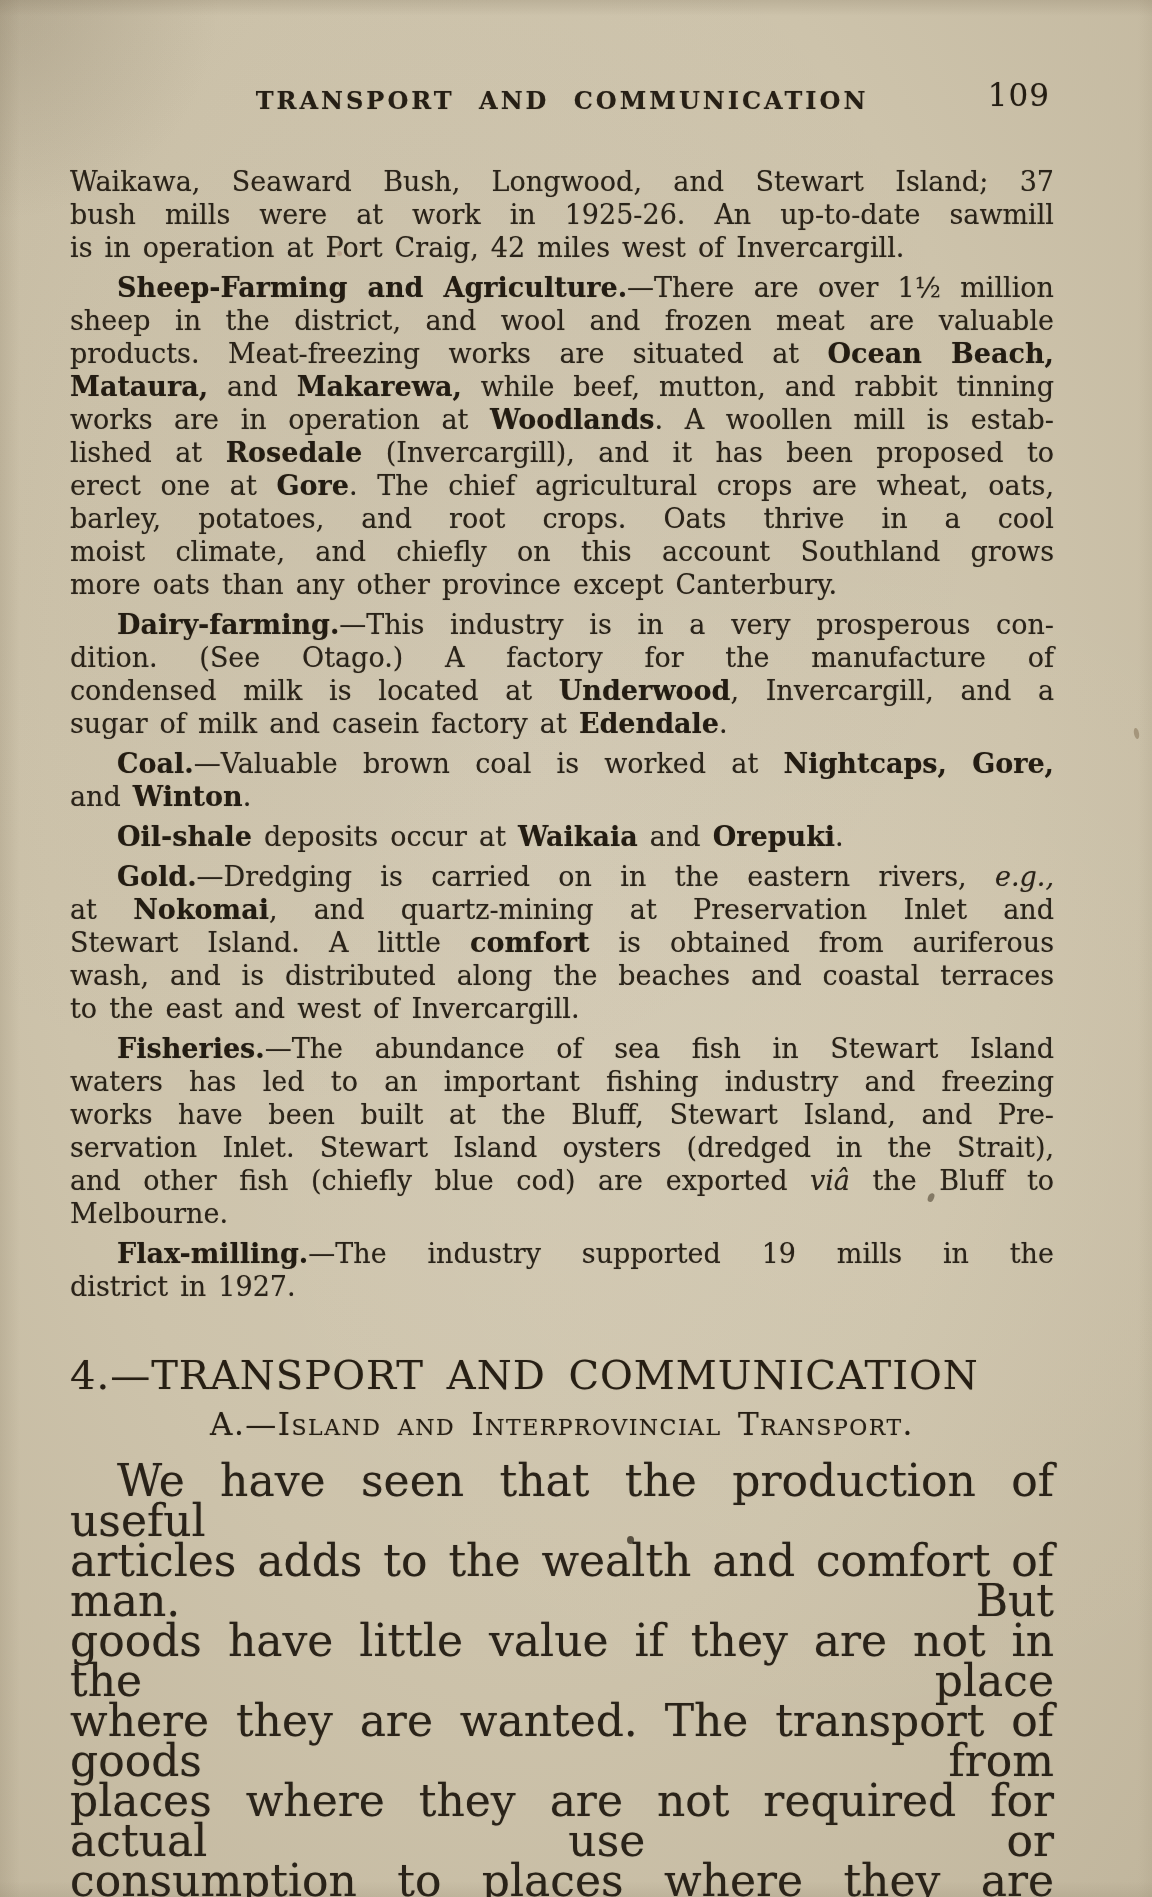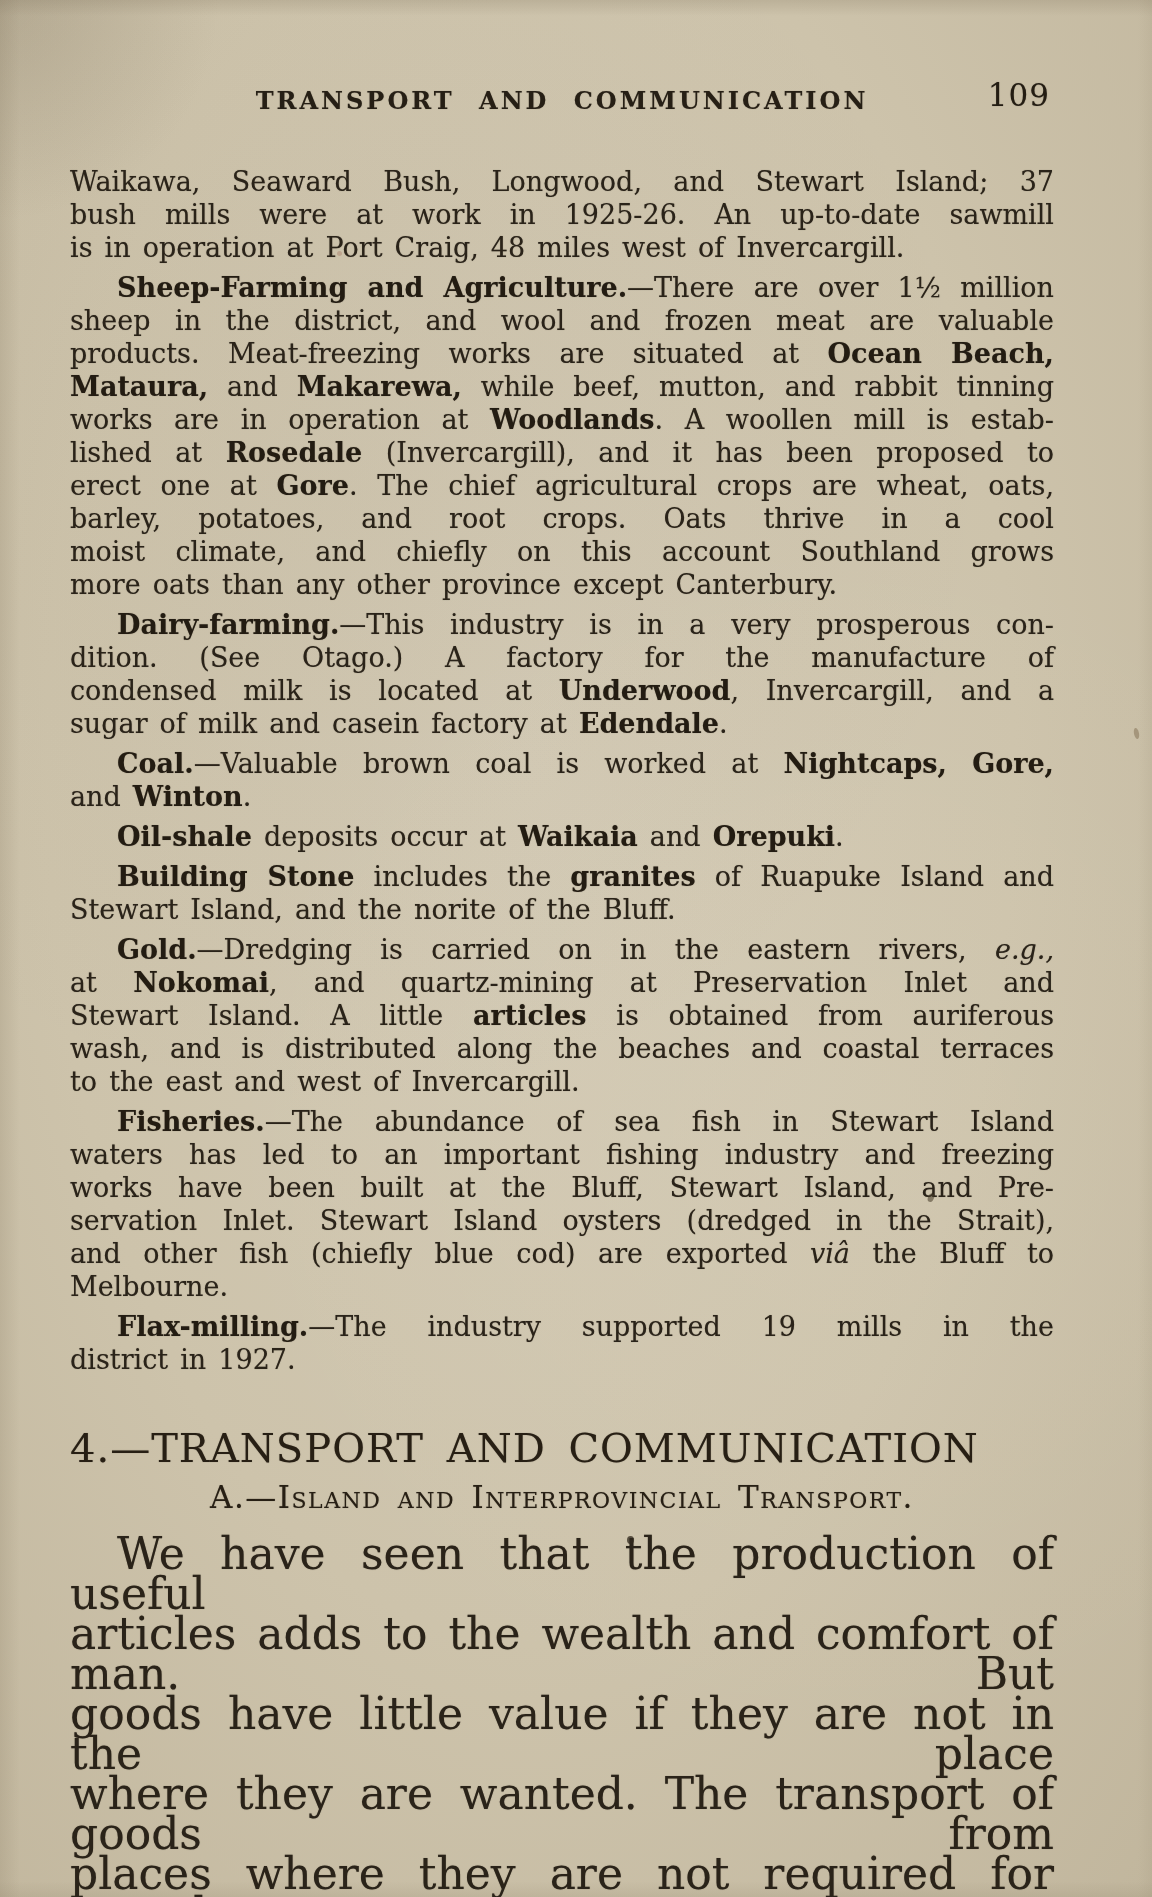--- a/index.html
+++ b/index.html
@@ -73,21 +73,21 @@
 
     <div class="page-header">
       <span class="header-title">TRANSPORT AND COMMUNICATION</span>
       <span class="page-number">109</span>
     </div>
 
     <div class="bodytext">
         <div class="para">
           <div class="tline"><span>Waikawa, Seaward Bush, Longwood, and Stewart Island; 37</span></div>
           <div class="tline"><span>bush mills were at work in 1925-26. An up-to-date sawmill</span></div>
-          <div class="tline tlast"><span>is in operation at Port Craig, 48 miles west of Invercargill.</span></div>
+          <div class="tline tlast"><span>is in operation at Port Craig, 42 miles west of Invercargill.</span></div>
         </div>
         <div class="para">
           <div class="tline tindent"><span class="b">Sheep-Farming and Agriculture.</span><span>—There are over 1½ million</span></div>
           <div class="tline"><span>sheep in the district, and wool and frozen meat are valuable</span></div>
           <div class="tline"><span>products. Meat-freezing works are situated at </span><span class="b">Ocean Beach,</span></div>
           <div class="tline"><span class="b">Mataura,</span><span> and </span><span class="b">Makarewa,</span><span> while beef, mutton, and rabbit tinning</span></div>
           <div class="tline"><span>works are in operation at </span><span class="b">Woodlands</span><span>. A woollen mill is estab-</span></div>
           <div class="tline"><span>lished at </span><span class="b">Rosedale</span><span> (Invercargill), and it has been proposed to</span></div>
           <div class="tline"><span>erect one at </span><span class="b">Gore</span><span>. The chief agricultural crops are wheat, oats,</span></div>
           <div class="tline"><span>barley, potatoes, and root crops. Oats thrive in a cool</span></div>
@@ -101,27 +101,23 @@
           <div class="tline tlast"><span>sugar of milk and casein factory at </span><span class="b">Edendale</span><span>.</span></div>
         </div>
         <div class="para">
           <div class="tline tindent"><span class="b">Coal.</span><span>—Valuable brown coal is worked at </span><span class="b">Nightcaps,</span><span> </span><span class="b">Gore,</span></div>
           <div class="tline tlast"><span>and </span><span class="b">Winton</span><span>.</span></div>
         </div>
         <div class="para">
           <div class="tline tlast tindent"><span class="b">Oil-shale</span><span> deposits occur at </span><span class="b">Waikaia</span><span> and </span><span class="b">Orepuki</span><span>.</span></div>
         </div>
         <div class="para">
-          <div class="tline tindent"><span class="b">Building Stone</span><span> includes the </span><span class="b">granites</span><span> of Ruapuke Island and</span></div>
-          <div class="tline tlast"><span>Stewart Island, and the norite of the Bluff.</span></div>
-        </div>
-        <div class="para">
           <div class="tline tindent"><span class="b">Gold.</span><span>—Dredging is carried on in the eastern rivers, </span><span class="i">e.g.,</span></div>
           <div class="tline"><span>at </span><span class="b">Nokomai</span><span>, and quartz-mining at Preservation Inlet and</span></div>
-          <div class="tline"><span>Stewart Island. A little </span><span class="b">articles</span><span> is obtained from auriferous</span></div>
+          <div class="tline"><span>Stewart Island. A little </span><span class="b">comfort</span><span> is obtained from auriferous</span></div>
           <div class="tline"><span>wash, and is distributed along the beaches and coastal terraces</span></div>
           <div class="tline tlast"><span>to the east and west of Invercargill.</span></div>
         </div>
         <div class="para">
           <div class="tline tindent"><span class="b">Fisheries.</span><span>—The abundance of sea fish in Stewart Island</span></div>
           <div class="tline"><span>waters has led to an important fishing industry and freezing</span></div>
           <div class="tline"><span>works have been built at the Bluff, Stewart Island, and Pre-</span></div>
           <div class="tline"><span>servation Inlet. Stewart Island oysters (dredged in the Strait),</span></div>
           <div class="tline"><span>and other fish (chiefly blue cod) are exported </span><span class="i">viâ</span><span> the Bluff to</span></div>
           <div class="tline tlast"><span>Melbourne.</span></div>

